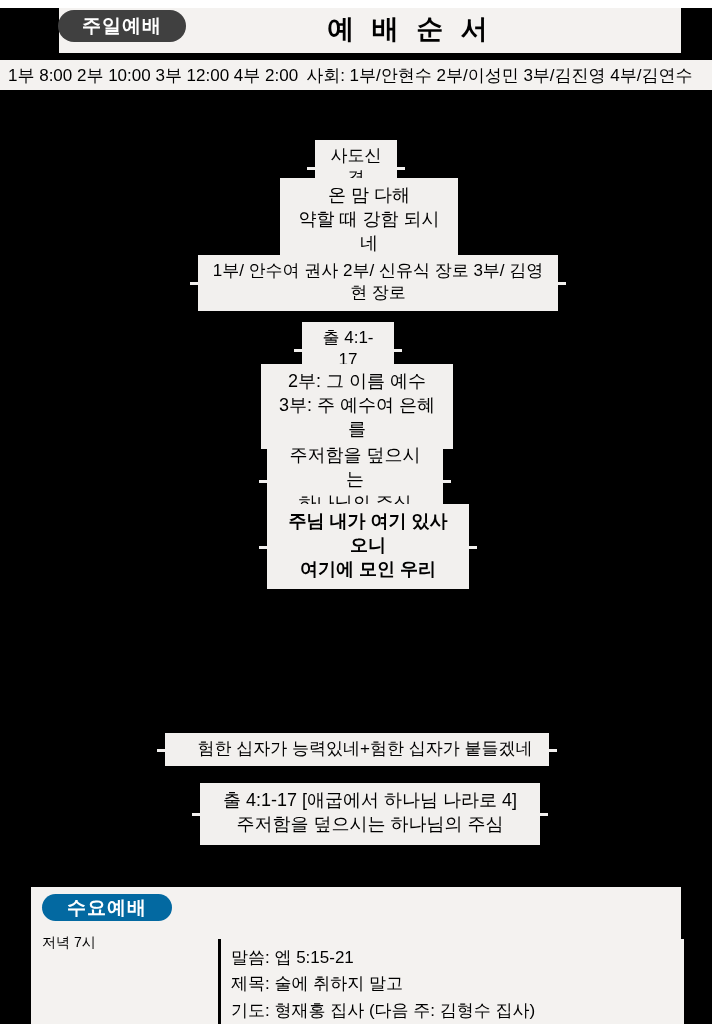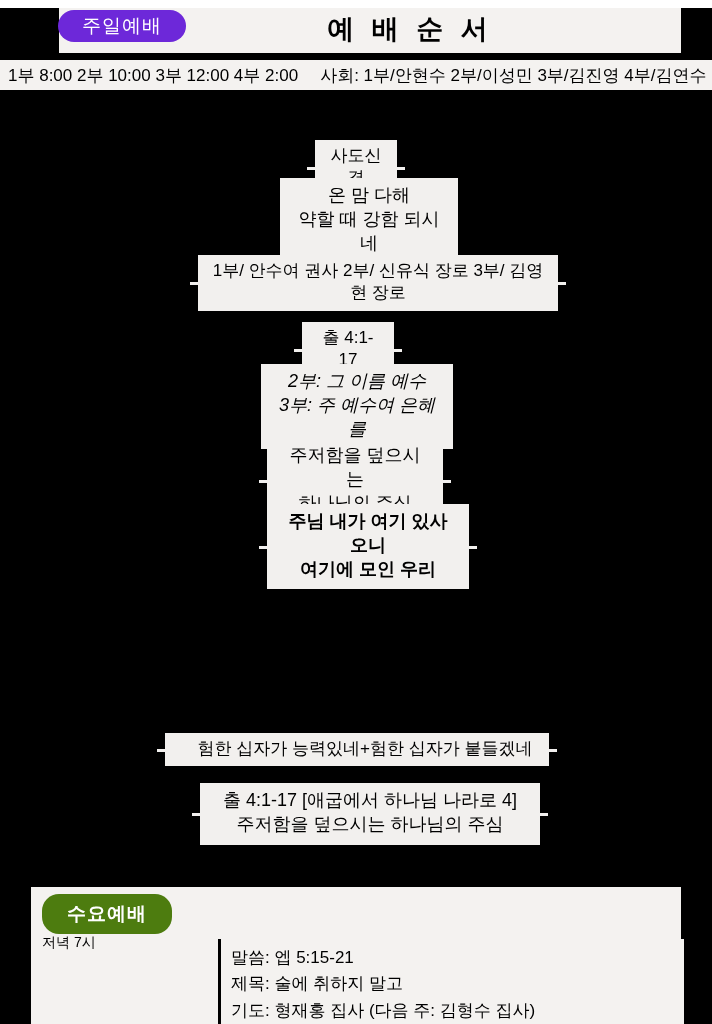--- a/index.html
+++ b/index.html
@@ -45,25 +45,25 @@
     border: 3px solid #000;
     border-top: 0;
     box-sizing: border-box;
   }
   #service-pill {
     position: absolute;
     left: 58px;
     top: 10px;
     width: 128px;
     height: 32px;
-    background: #6d28d9;
+    background: #404040;
     border-radius: 16px;
     color: #ffffff;
     font-size: 19px;
-    font-weight: normal;
+    font-weight: bold;
     display: flex;
     align-items: center;
     justify-content: center;
     letter-spacing: 1px;
   }
   #main-title {
     position: absolute;
     left: 200px;
     top: 12px;
     width: 420px;
@@ -81,42 +81,42 @@
     top: 60px;
     width: 712px;
     height: 30px;
     background: #f4f2f0;
     display: flex;
     align-items: center;
     font-size: 17px;
     white-space: nowrap;
   }
   #time-bar .times { padding-left: 8px; letter-spacing: 0px; }
-  #time-bar .mc { padding-left: 22px; }
+  #time-bar .mc { padding-left: 8px; }
 
   
   .tick-left, .tick-right {
     position: absolute;
     width: 8px;
     height: 3px;
     background: #f2f0ee;
     top: 50%;
     margin-top: -1px;
   }
   .tick-left { left: -8px; }
   .tick-right { right: -8px; }
 
   .row1line { font-size: 17px; padding: 5px 12px 6px; }
   .row2line { font-size: 18px; padding: 6px 14px 8px; margin-left: 12px; }
 
   #creed      { left: 315px; top: 140px; width: 82px; }
   #hymn1      { left: 268px; top: 178px; width: 178px; }
   #prayers    { left: 198px; top: 255px; width: 360px; }
   #scripture  { left: 302px; top: 322px; width: 92px; }
-  #choir      { left: 249px; top: 364px; width: 192px; font-style: italic; }
+  #choir      { left: 249px; top: 364px; width: 192px; }
   #sermon     { left: 255px; top: 438px; width: 176px; }
   #offering   { left: 255px; top: 504px; width: 202px; font-weight: bold; }
   #hymn2      { left: 165px; top: 733px; width: 384px; padding-left: 28px; }
   #sermon2    { left: 188px; top: 783px; width: 340px; }
 
   
   #wed-frame {
     position: absolute;
     left: 28px;
     top: 884px;
@@ -125,22 +125,22 @@
     background: #f4f2f0;
     border: 3px solid #000;
     border-bottom: 0;
     box-sizing: border-box;
   }
   #wed-pill {
     position: absolute;
     left: 42px;
     top: 894px;
     width: 130px;
-    height: 40px;
-    background: #4d7c0f;
+    height: 27px;
+    background: #0369a1;
     border-radius: 17px;
     color: #fff;
     font-size: 19px;
     font-weight: bold;
     display: flex;
     align-items: center;
     justify-content: center;
     letter-spacing: 1px;
   }
   #wed-time {

